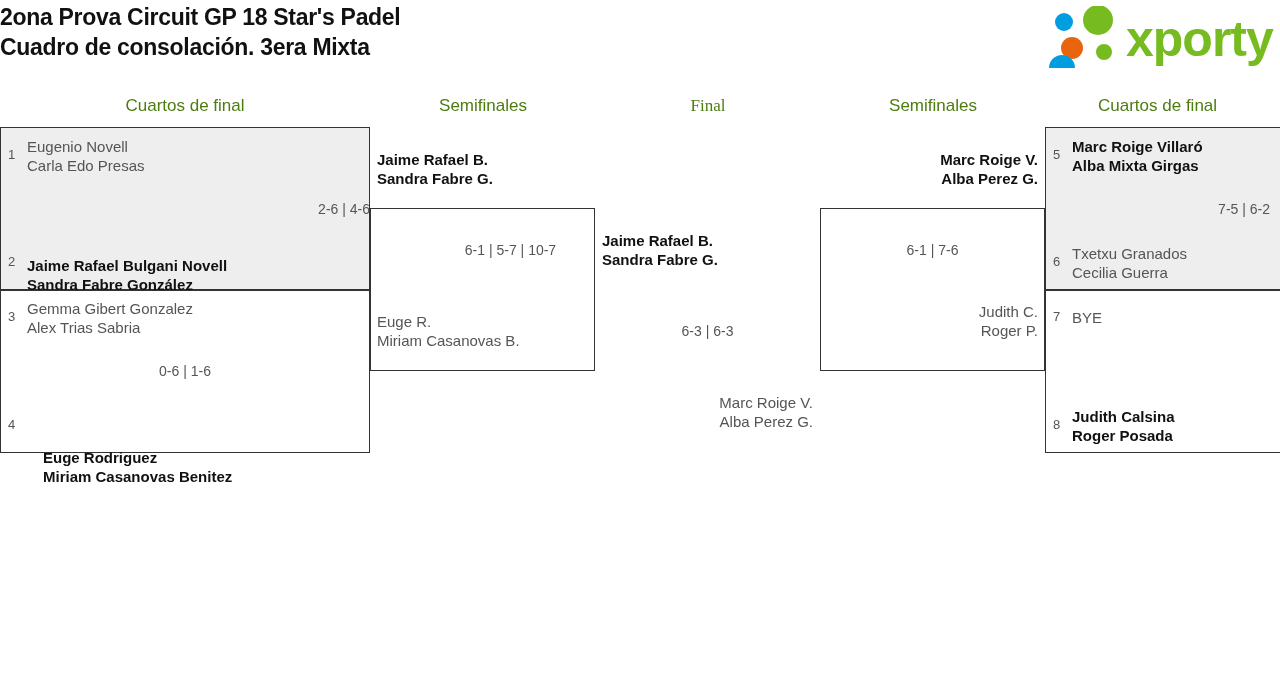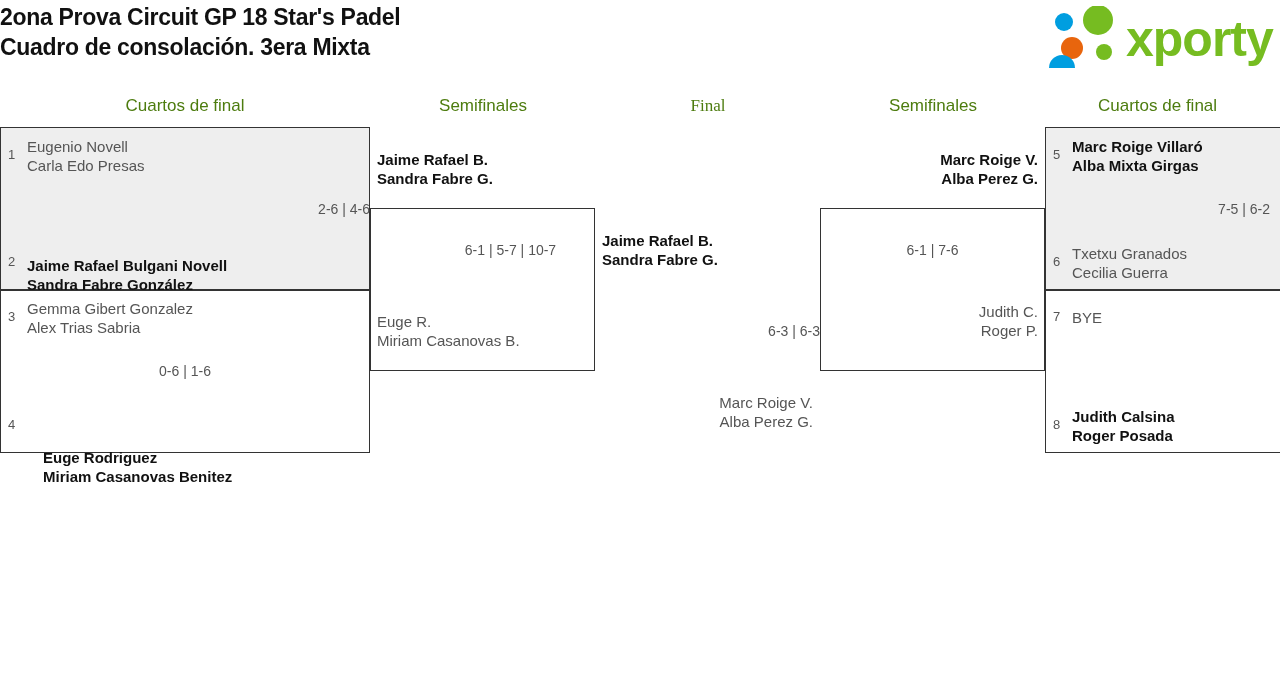--- a/index.html
+++ b/index.html
@@ -171,21 +171,21 @@
   <div class="score" style="left:370px; top:242px; width:225px; text-align:center;padding-left:28px;">6-1 | 5-7 | 10-7</div>
   <div class="team loser" style="left:377px; top:312px;">
     <span class="ln">Euge R.</span>
     <span class="ln">Miriam Casanovas B.</span>
   </div>
 
   <div class="team winner" style="left:602px; top:231px;">
     <span class="ln">Jaime Rafael B.</span>
     <span class="ln">Sandra Fabre G.</span>
   </div>
-  <div class="score" style="left:595px; top:323px; width:225px; text-align:right;">6-3 | 6-3</div>
+  <div class="score" style="left:595px; top:323px; width:225px; text-align:center;">6-3 | 6-3</div>
   <div class="team loser right" style="left:595px; top:393px; width:218px;">
     <span class="ln">Marc Roige V.</span>
     <span class="ln">Alba Perez G.</span>
   </div>
 
   <div class="match-box" style="left:820px; top:208px; width:225px; height:163px;"></div>
 
   <div class="team winner right" style="left:820px; top:150px; width:218px;">
     <span class="ln">Marc Roige V.</span>
     <span class="ln">Alba Perez G.</span>

